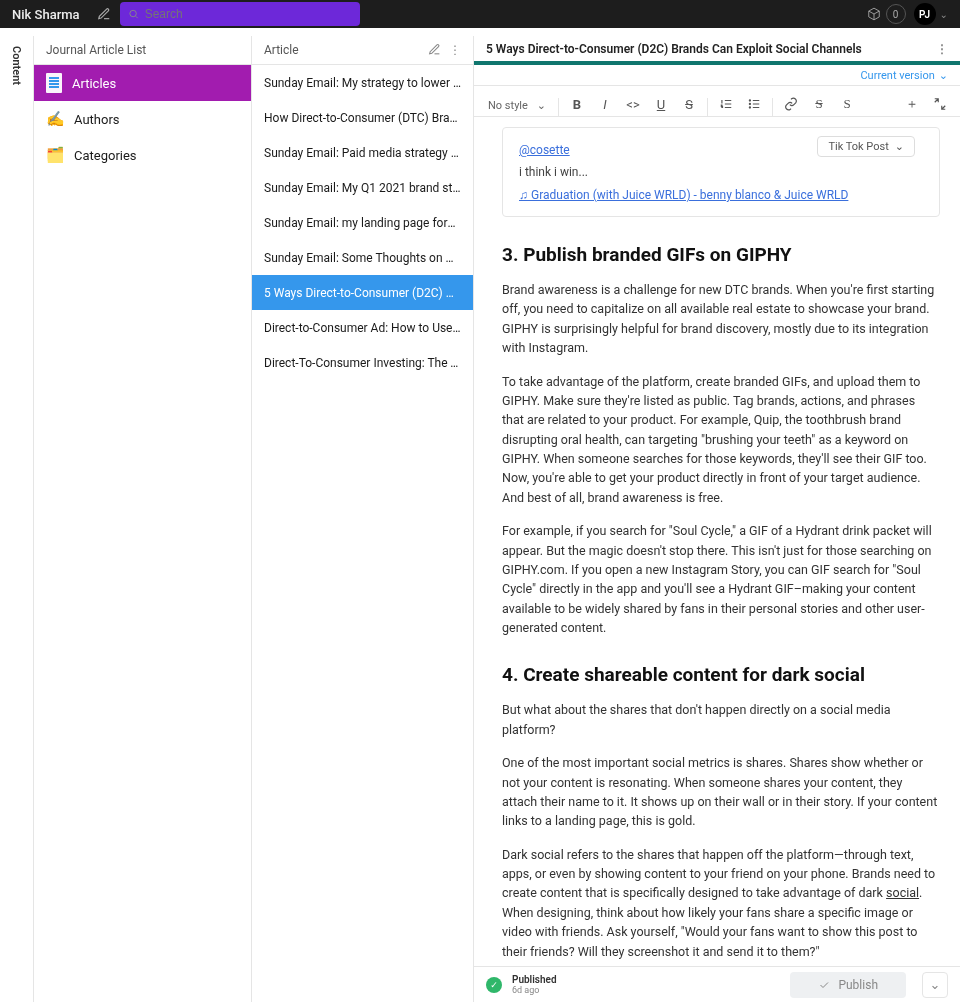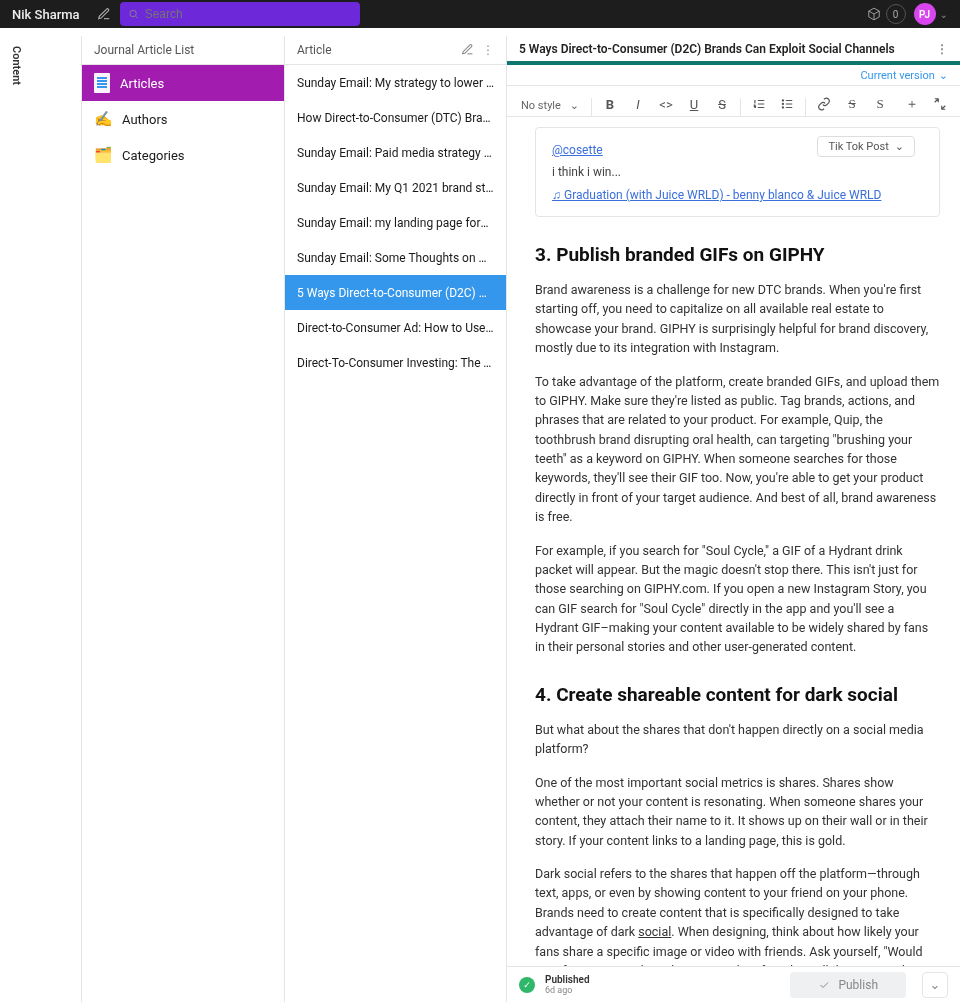--- a/index.html
+++ b/index.html
@@ -4,26 +4,26 @@
 <style>
 * { box-sizing: border-box; margin: 0; padding: 0; }
 body { font-family: -apple-system, BlinkMacSystemFont, "Segoe UI", Roboto, sans-serif; font-size: 13px; color: #1a1a1a; background: #fff; width: 960px; height: 1002px; overflow: hidden; position: relative; }
 .topbar { height: 28px; background: #1d1d1d; display: flex; align-items: center; padding: 0 12px; color: #eee; }
 .topbar .title { font-size: 13px; font-weight: 500; margin-right: 12px; }
 .topbar .iconbtn { width: 24px; height: 24px; display: flex; align-items: center; justify-content: center; cursor: pointer; color: #aaa; }
 .topbar .search { flex: 0 0 240px; height: 24px; background: #6d28d9; border-radius: 4px; display: flex; align-items: center; padding: 0 8px; color: #888; margin-left: 4px; }
 .topbar .search input { background: transparent; border: none; outline: none; color: #ccc; font-size: 12px; margin-left: 6px; width: 100%; }
 .topbar .spacer { flex: 1; }
 .topbar .badge { width: 20px; height: 20px; border: 1px solid #555; border-radius: 50%; display: flex; align-items: center; justify-content: center; font-size: 10px; color: #aaa; margin-right: 8px; }
-.topbar .avatar { width: 22px; height: 22px; border-radius: 50%; background: #d946ef; display: flex; align-items: center; justify-content: center; font-size: 10px; font-weight: 600; color: #fff; }
+.topbar .avatar { width: 22px; height: 22px; border-radius: 50%; background: #000000; display: flex; align-items: center; justify-content: center; font-size: 10px; font-weight: 600; color: #fff; }
 .topbar .chev { color: #888; font-size: 10px; margin-left: 4px; }
 
 .content-rail { position: absolute; left: 10px; top: 40px; writing-mode: vertical-rl; text-orientation: mixed; font-size: 11px; font-weight: 600; color: #333; padding-top: 6px; }
 
-.main { position: absolute; left: 33px; top: 36px; right: 0; bottom: 0; display: flex; border-left: 1px solid #e5e5e5; margin-left: 48px; }
+.main { position: absolute; left: 33px; top: 36px; right: 0; bottom: 0; display: flex; border-left: 1px solid #e5e5e5; }
 
 .col1 { width: 218px; border-right: 1px solid #e5e5e5; display: flex; flex-direction: column; }
 .col1 .colheader { height: 29px; display: flex; align-items: center; padding: 0 12px; font-size: 12px; color: #555; border-bottom: 1px solid #e5e5e5; }
 .col1 .item { height: 36px; display: flex; align-items: center; padding: 0 12px; font-size: 13px; cursor: pointer; gap: 10px; }
 .col1 .item.active { background: #a21caf; color: #fff; }
 .col1 .item .emoji { width: 18px; text-align: center; font-size: 15px; }
 .col1 .doc-icon { width: 16px; height: 20px; background: #fff; border-radius: 1px; position: relative; }
 .col1 .item.active .doc-icon { background: rgba(255,255,255,0.95); }
 .col1 .doc-icon::before { content: ""; position: absolute; left: 3px; right: 3px; top: 4px; height: 1.5px; background: #3597ec; box-shadow: 0 3px 0 #3597ec, 0 6px 0 #3597ec, 0 9px 0 #3597ec; }
 

